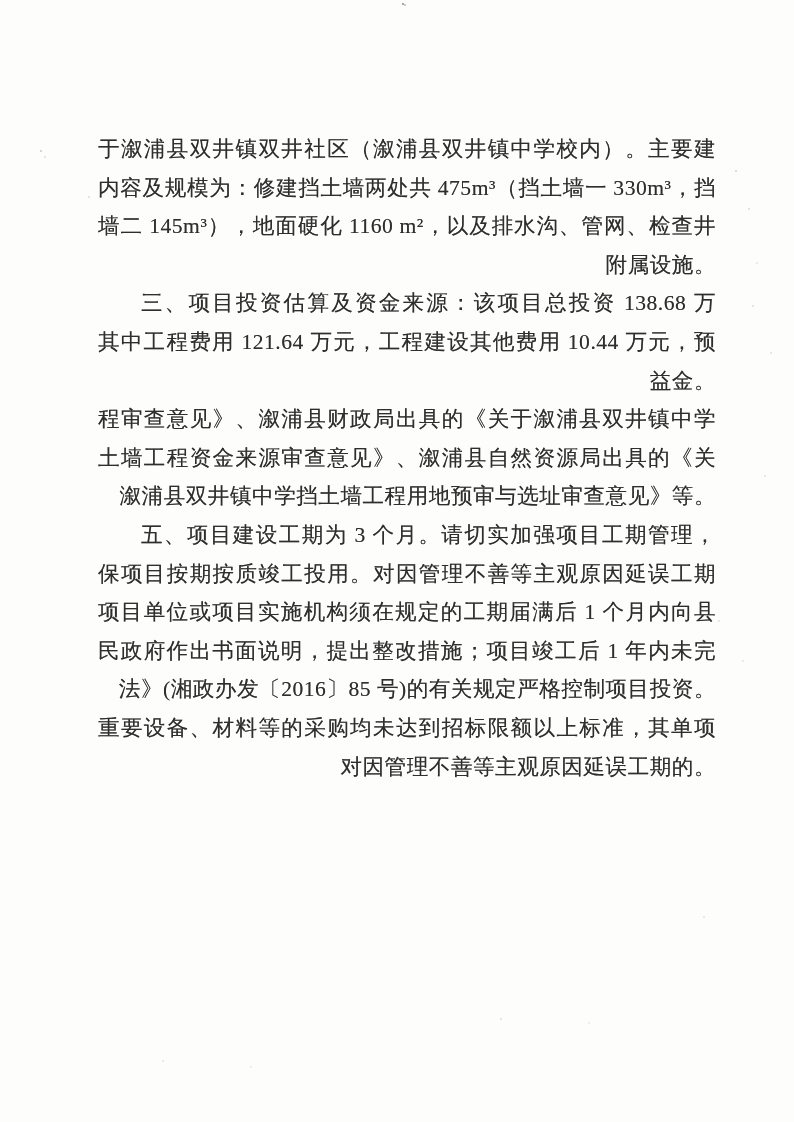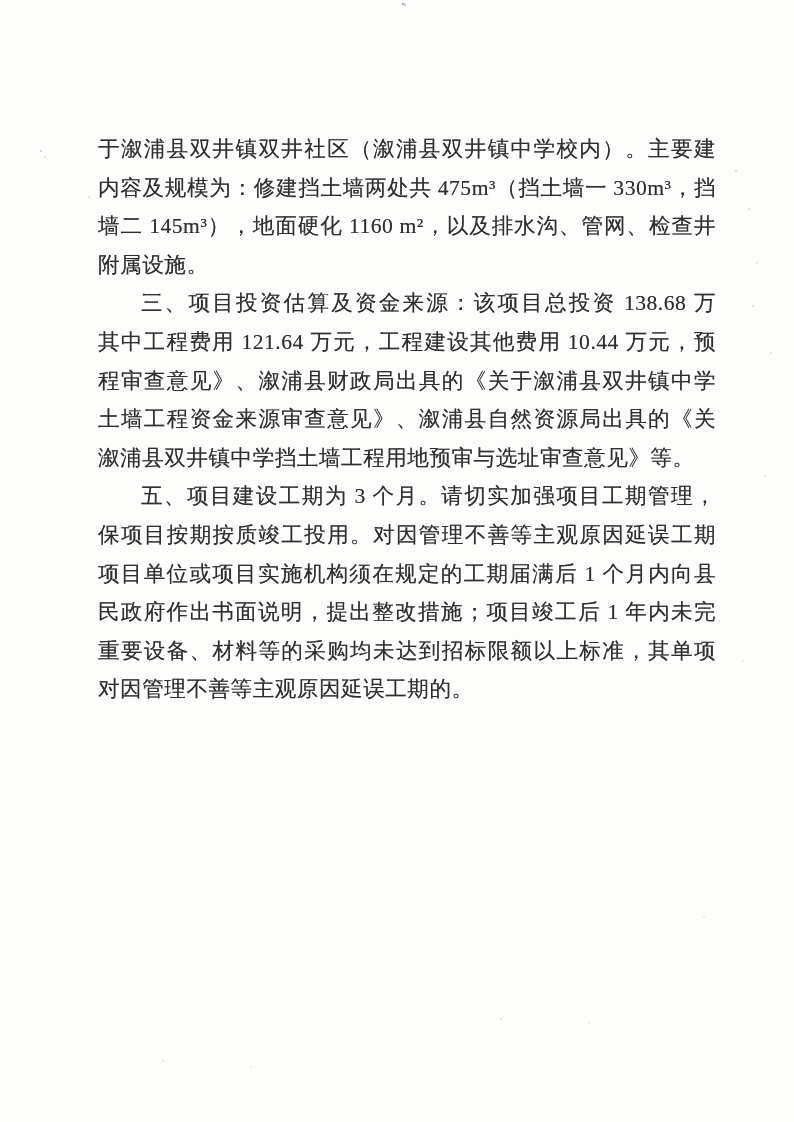--- a/index.html
+++ b/index.html
@@ -50,21 +50,21 @@
     font-size: 21.6px;
     line-height: 38.6px;
     color: #2e2e2e;
     letter-spacing: 0.5px;
     text-shadow: 0 0 0.6px rgba(46,46,46,0.55);
   }
   .line {
     height: 38.6px;
     overflow: hidden;
     white-space: normal;
-    text-align: left;
+    text-align: right;
   }
   .line.full {
     text-align: justify;
     text-align-last: justify;
   }
   .line.indent {
     padding-left: 43px;
   }
 </style>
 </head>
@@ -73,23 +73,25 @@
 <div class="page">
   <div class="noise-dot"></div>
 
   <div class="textblock">
     <div class="line full">于溆浦县双井镇双井社区（溆浦县双井镇中学校内）。主要建设</div>
     <div class="line full">内容及规模为：修建挡土墙两处共 475m³（挡土墙一 330m³，挡土</div>
     <div class="line full">墙二 145m³），地面硬化 1160 m²，以及排水沟、管网、检查井等</div>
     <div class="line">附属设施。</div>
     <div class="line full indent">三、项目投资估算及资金来源：该项目总投资 138.68 万元，</div>
     <div class="line full">其中工程费用 121.64 万元，工程建设其他费用 10.44 万元，预备</div>
+    <div class="line">益金。</div>
     <div class="line full">程审查意见》、溆浦县财政局出具的《关于溆浦县双井镇中学挡</div>
     <div class="line full">土墙工程资金来源审查意见》、溆浦县自然资源局出具的《关于</div>
     <div class="line">溆浦县双井镇中学挡土墙工程用地预审与选址审查意见》等。</div>
     <div class="line full indent">五、项目建设工期为 3 个月。请切实加强项目工期管理，确</div>
     <div class="line full">保项目按期按质竣工投用。对因管理不善等主观原因延误工期的，</div>
     <div class="line full">项目单位或项目实施机构须在规定的工期届满后 1 个月内向县人</div>
     <div class="line full">民政府作出书面说明，提出整改措施；项目竣工后 1 年内未完成</div>
+    <div class="line">法》(湘政办发〔2016〕85 号)的有关规定严格控制项目投资。</div>
     <div class="line full">重要设备、材料等的采购均未达到招标限额以上标准，其单项采</div>
     <div class="line">对因管理不善等主观原因延误工期的。</div>
   </div>
 </div>
 
 </body></html>

